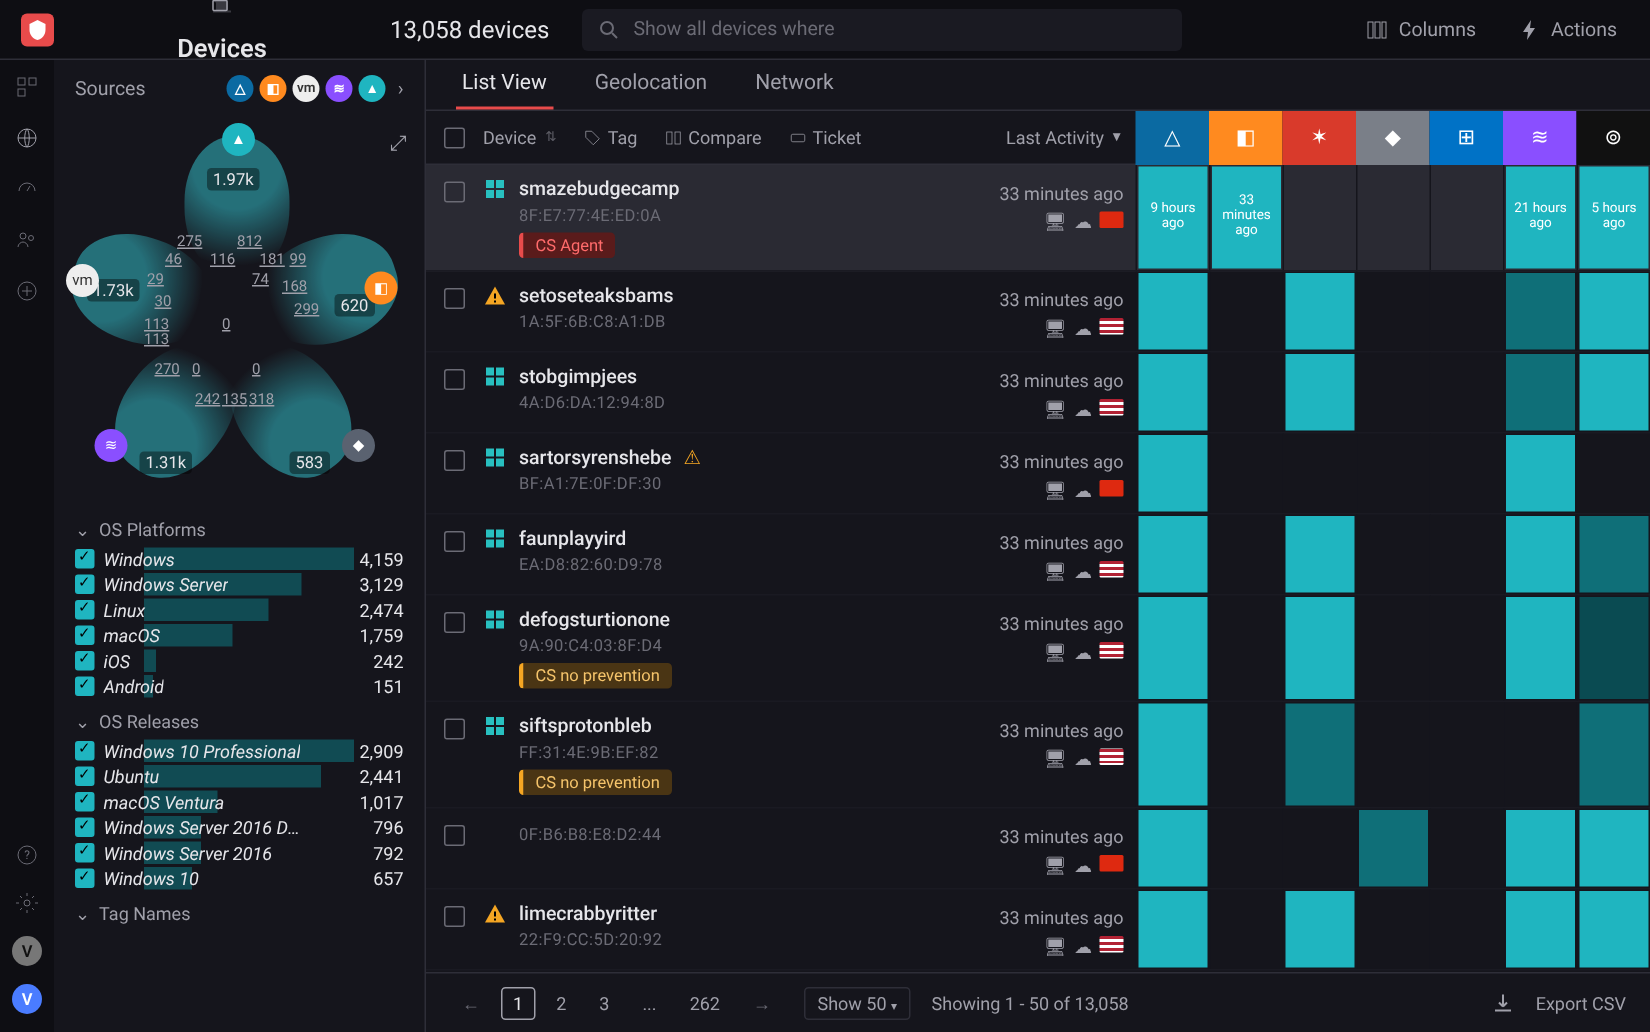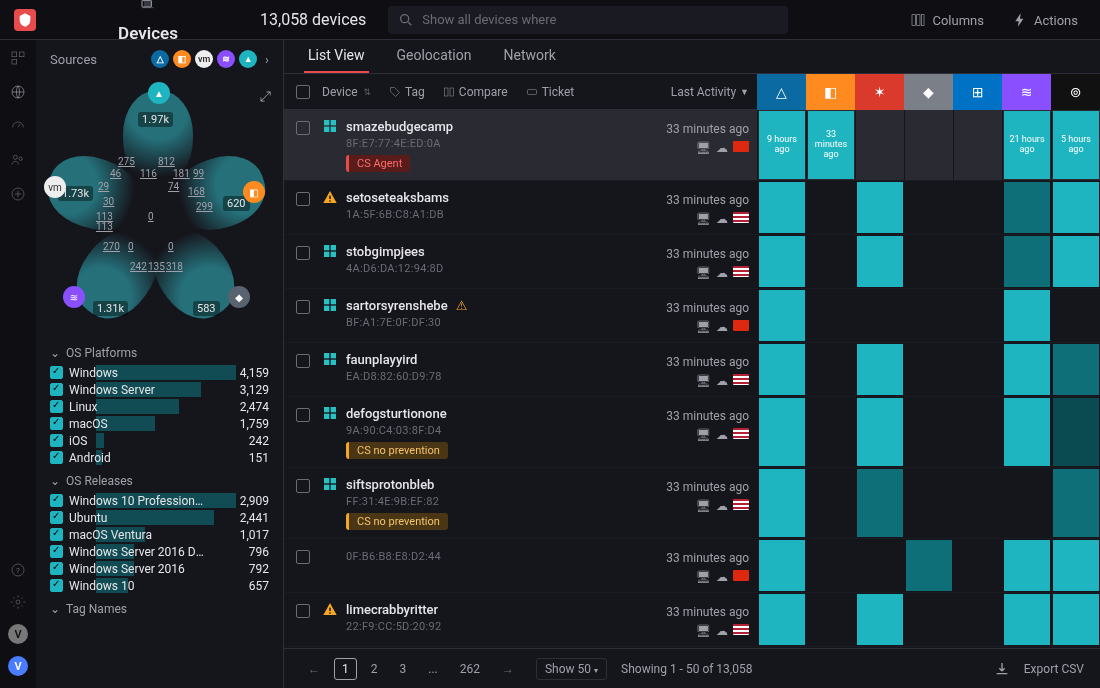--- a/index.html
+++ b/index.html
@@ -58,21 +58,21 @@
   .petal{position:absolute;width:70px;height:95px;background:radial-gradient(circle at 50% 20%,var(--teal1) 0%,var(--teal1) 35%,transparent 80%);border-radius:50% 50% 55% 55%;opacity:0.55;mix-blend-mode:screen;}
   .radar-num{position:absolute;font-size:10px;color:var(--text-dim);text-decoration:underline;}
   .radar-leader{position:absolute;font-size:11px;color:var(--text);background:rgba(0,0,0,.4);padding:1px 4px;border-radius:3px;}
   .radar-badge{position:absolute;width:22px;height:22px;border-radius:50%;display:flex;align-items:center;justify-content:center;font-size:10px;color:#fff;}
   
   .section-hdr{display:flex;align-items:center;gap:6px;padding:8px 14px 4px;color:var(--text-dim);font-size:12px;cursor:pointer;}
   .bar-row{display:flex;align-items:center;padding:2px 14px;font-size:12px;position:relative;height:17px;}
   .bar-row .chk{width:13px;height:13px;border:1px solid var(--teal1);background:var(--teal1);border-radius:2px;margin-right:6px;position:relative;}
   .bar-row .chk::after{content:"✓";position:absolute;left:1px;top:-2px;font-size:10px;color:#000;}
   .bar-row .bar-bg{position:absolute;left:60px;top:1px;bottom:1px;background:var(--teal2);opacity:.6;}
-  .bar-row .name{position:relative;z-index:1;white-space:nowrap;overflow:hidden;text-overflow:ellipsis;max-width:135px;}
+  .bar-row .name{position:relative;z-index:1;white-space:nowrap;overflow:hidden;text-overflow:ellipsis;max-width:135px;font-style:italic;}
   .bar-row .val{margin-left:auto;position:relative;color:var(--text);}
   
   
   .main{position:absolute;left:284px;right:0;top:40px;bottom:0;display:flex;flex-direction:column;background:var(--bg2);}
   .tabs{display:flex;gap:24px;padding:0 20px;border-bottom:1px solid var(--border);height:34px;align-items:end;}
   .tab{padding:8px 4px;color:var(--text-dim);cursor:pointer;border-bottom:2px solid transparent;font-size:14px;text-align:right;}
   .tab.active{color:var(--text);border-bottom-color:var(--red);}
   
   .table-head{display:flex;align-items:center;height:36px;border-bottom:1px solid var(--border);}
   .col-check{width:38px;display:flex;justify-content:center;}

